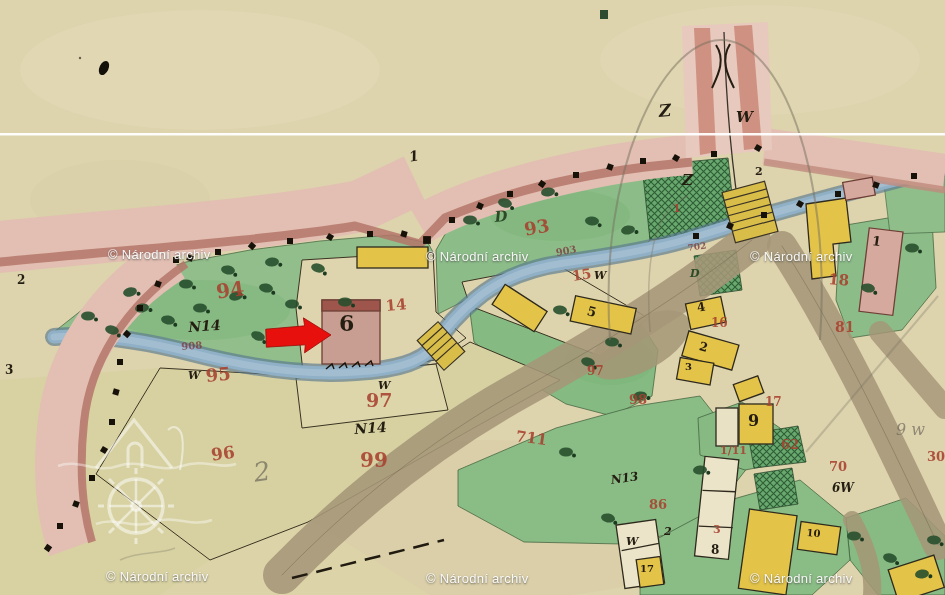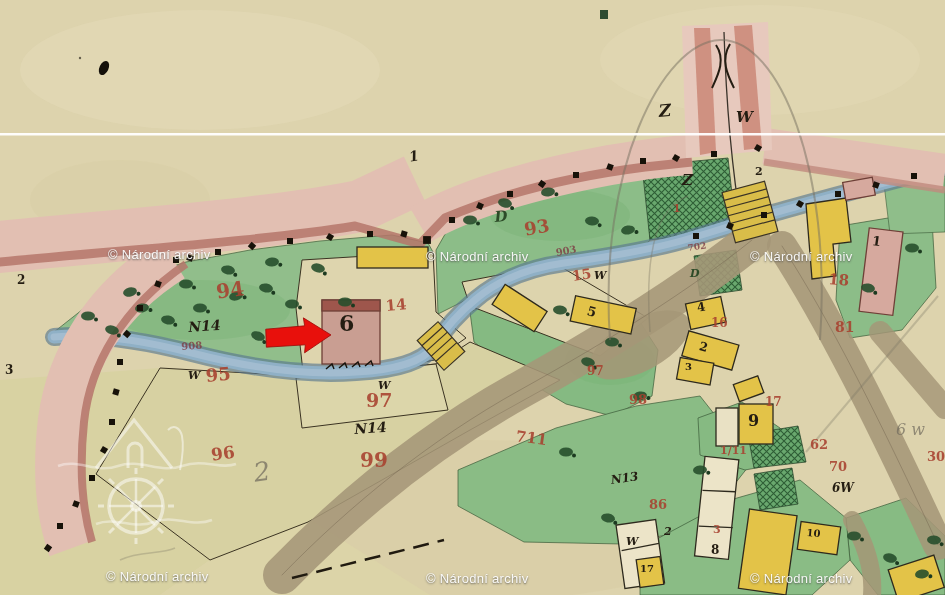--- a/index.html
+++ b/index.html
@@ -273,21 +273,21 @@
       <span class="map-label red" style="left: 385px; top: 299px; font-size: 15px; transform: rotate(-5deg);">14</span>
       <span class="map-label red" style="left: 571px; top: 269px; font-size: 14px; transform: rotate(-8deg);">15</span>
       <span class="map-label red" style="left: 587px; top: 365px; font-size: 12px;">97</span>
       <span class="map-label red" style="left: 629px; top: 393px; font-size: 13px;">98</span>
       <span class="map-label red" style="left: 517px; top: 429px; font-size: 15px; transform: rotate(8deg);">711</span>
       <span class="map-label red" style="left: 711px; top: 317px; font-size: 12px;">16</span>
       <span class="map-label red" style="left: 829px; top: 272px; font-size: 15px; transform: rotate(5deg);">18</span>
       <span class="map-label red" style="left: 835px; top: 320px; font-size: 14px;">81</span>
       <span class="map-label red" style="left: 765px; top: 396px; font-size: 12px;">17</span>
       <span class="map-label red" style="left: 720px; top: 445px; font-size: 11px;">1/11</span>
-      <span class="map-label red" style="left: 810px; top: 438px; font-size: 13px;">62</span>
+      <span class="map-label red" style="left: 781px; top: 438px; font-size: 13px;">62</span>
       <span class="map-label red" style="left: 829px; top: 460px; font-size: 13px;">70</span>
       <span class="map-label red" style="left: 649px; top: 498px; font-size: 13px;">86</span>
       <span class="map-label red" style="left: 713px; top: 524px; font-size: 11px;">3</span>
       <span class="map-label red" style="left: 927px; top: 450px; font-size: 13px;">30</span>
       <span class="map-label red" style="left: 673px; top: 203px; font-size: 11px;">1</span>
       <span class="map-label streamnum" style="left: 181px; top: 342px; font-size: 10px; transform: rotate(-4deg);">908</span>
       <span class="map-label streamnum" style="left: 555px; top: 248px; font-size: 10px; transform: rotate(-10deg);">903</span>
       <span class="map-label streamnum" style="left: 687px; top: 244px; font-size: 9px; transform: rotate(-8deg);">702</span>
       <span class="map-label ink" style="left: 339px; top: 312px; font-size: 22px;">6</span>
       <span class="map-label ink" style="left: 589px; top: 304px; font-size: 13px; transform: rotate(15deg);">5</span>
@@ -310,21 +310,21 @@
       <span class="map-label script" style="left: 188px; top: 320px; font-size: 14px; transform: rotate(-4deg);">N14</span>
       <span class="map-label script" style="left: 354px; top: 422px; font-size: 14px; transform: rotate(-4deg);">N14</span>
       <span class="map-label script" style="left: 610px; top: 474px; font-size: 12px; transform: rotate(-8deg);">N13</span>
       <span class="map-label script" style="left: 408px; top: 150px; font-size: 14px; transform: rotate(-10deg);">1</span>
       <span class="map-label script" style="left: 378px; top: 380px; font-size: 11px;">W</span>
       <span class="map-label script" style="left: 188px; top: 370px; font-size: 11px;">W</span>
       <span class="map-label script" style="left: 594px; top: 270px; font-size: 11px;">W</span>
       <span class="map-label script" style="left: 626px; top: 536px; font-size: 11px;">W</span>
       <span class="map-label script" style="left: 664px; top: 526px; font-size: 11px;">2</span>
       <span class="map-label script" style="left: 832px; top: 482px; font-size: 12px;">6W</span>
-      <span class="map-label pencil" style="left: 896px; top: 422px; font-size: 16px;">6 w</span>
+      <span class="map-label pencil" style="left: 896px; top: 422px; font-size: 16px;">9 w</span>
       <span class="map-label pencil" style="left: 252px; top: 460px; font-size: 26px; transform: rotate(-8deg);">2</span>
     </div>
   <div class="overlay" id="wm-layer">
       <span class="wm" style="left: 108px; top: 248px;">© Národní archiv</span>
       <span class="wm" style="left: 426px; top: 250px;">© Národní archiv</span>
       <span class="wm" style="left: 750px; top: 250px;">© Národní archiv</span>
       <span class="wm" style="left: 106px; top: 570px;">© Národní archiv</span>
       <span class="wm" style="left: 426px; top: 572px;">© Národní archiv</span>
       <span class="wm" style="left: 750px; top: 572px;">© Národní archiv</span>
     </div>

